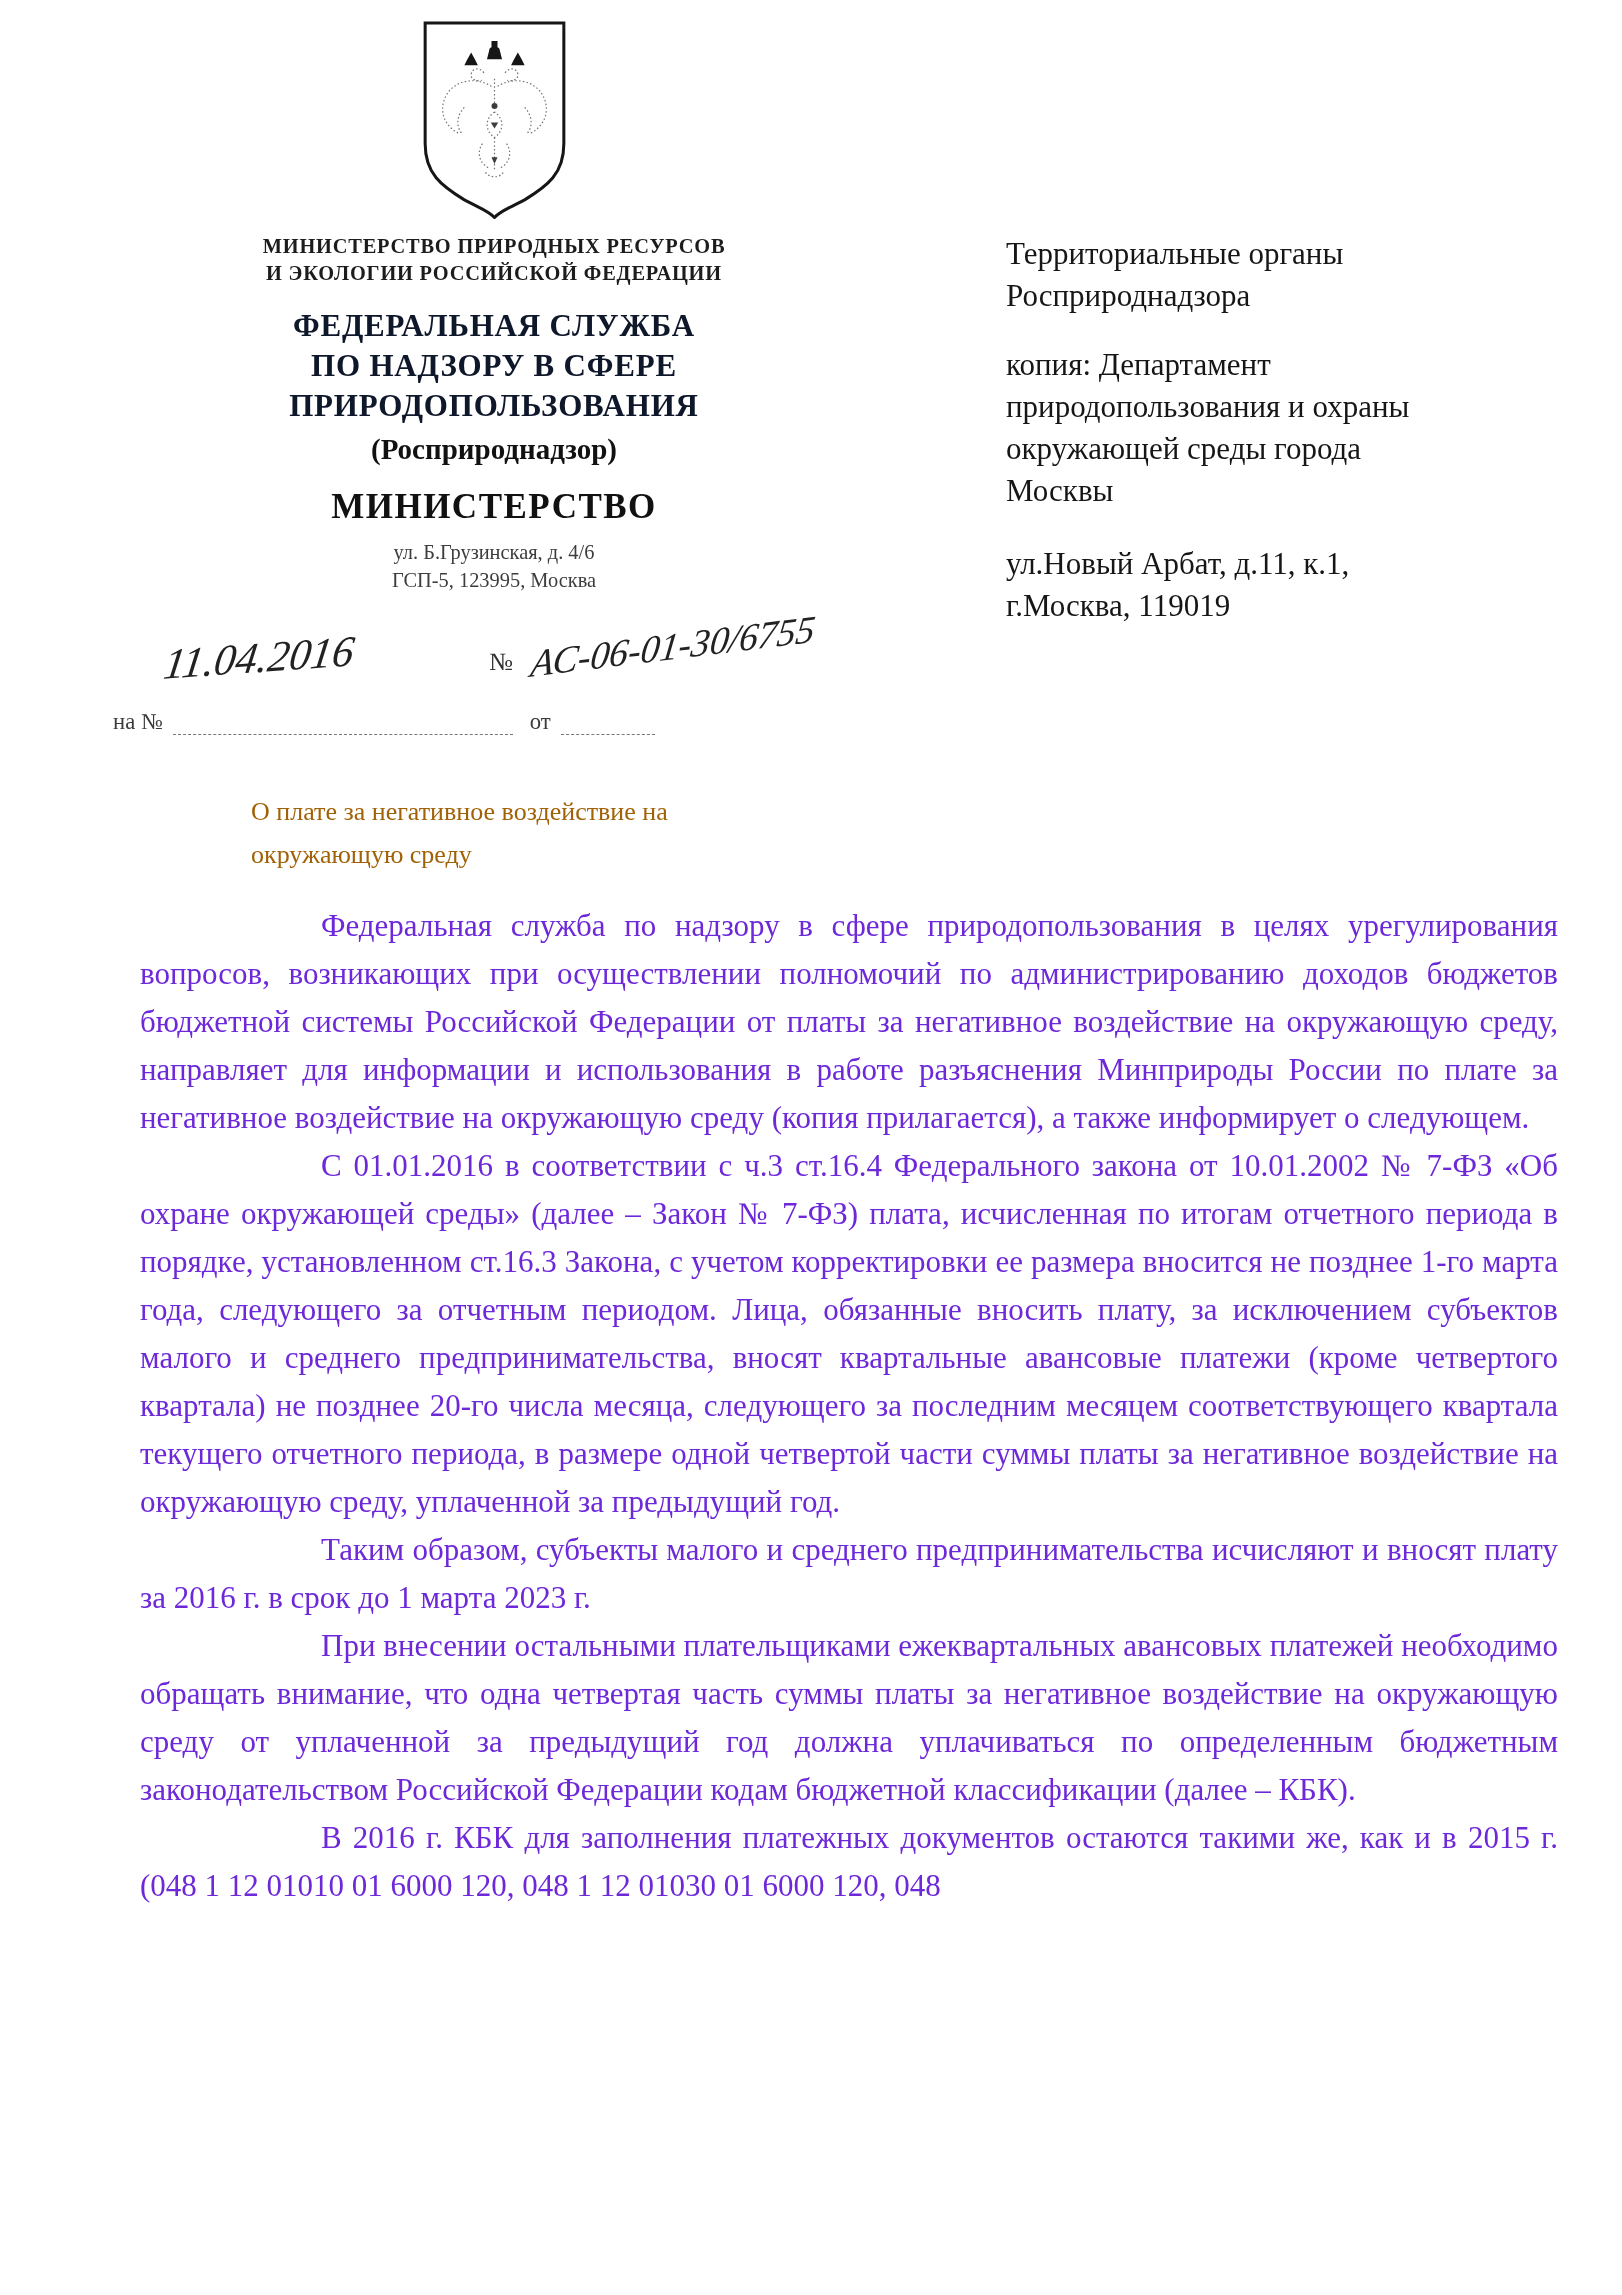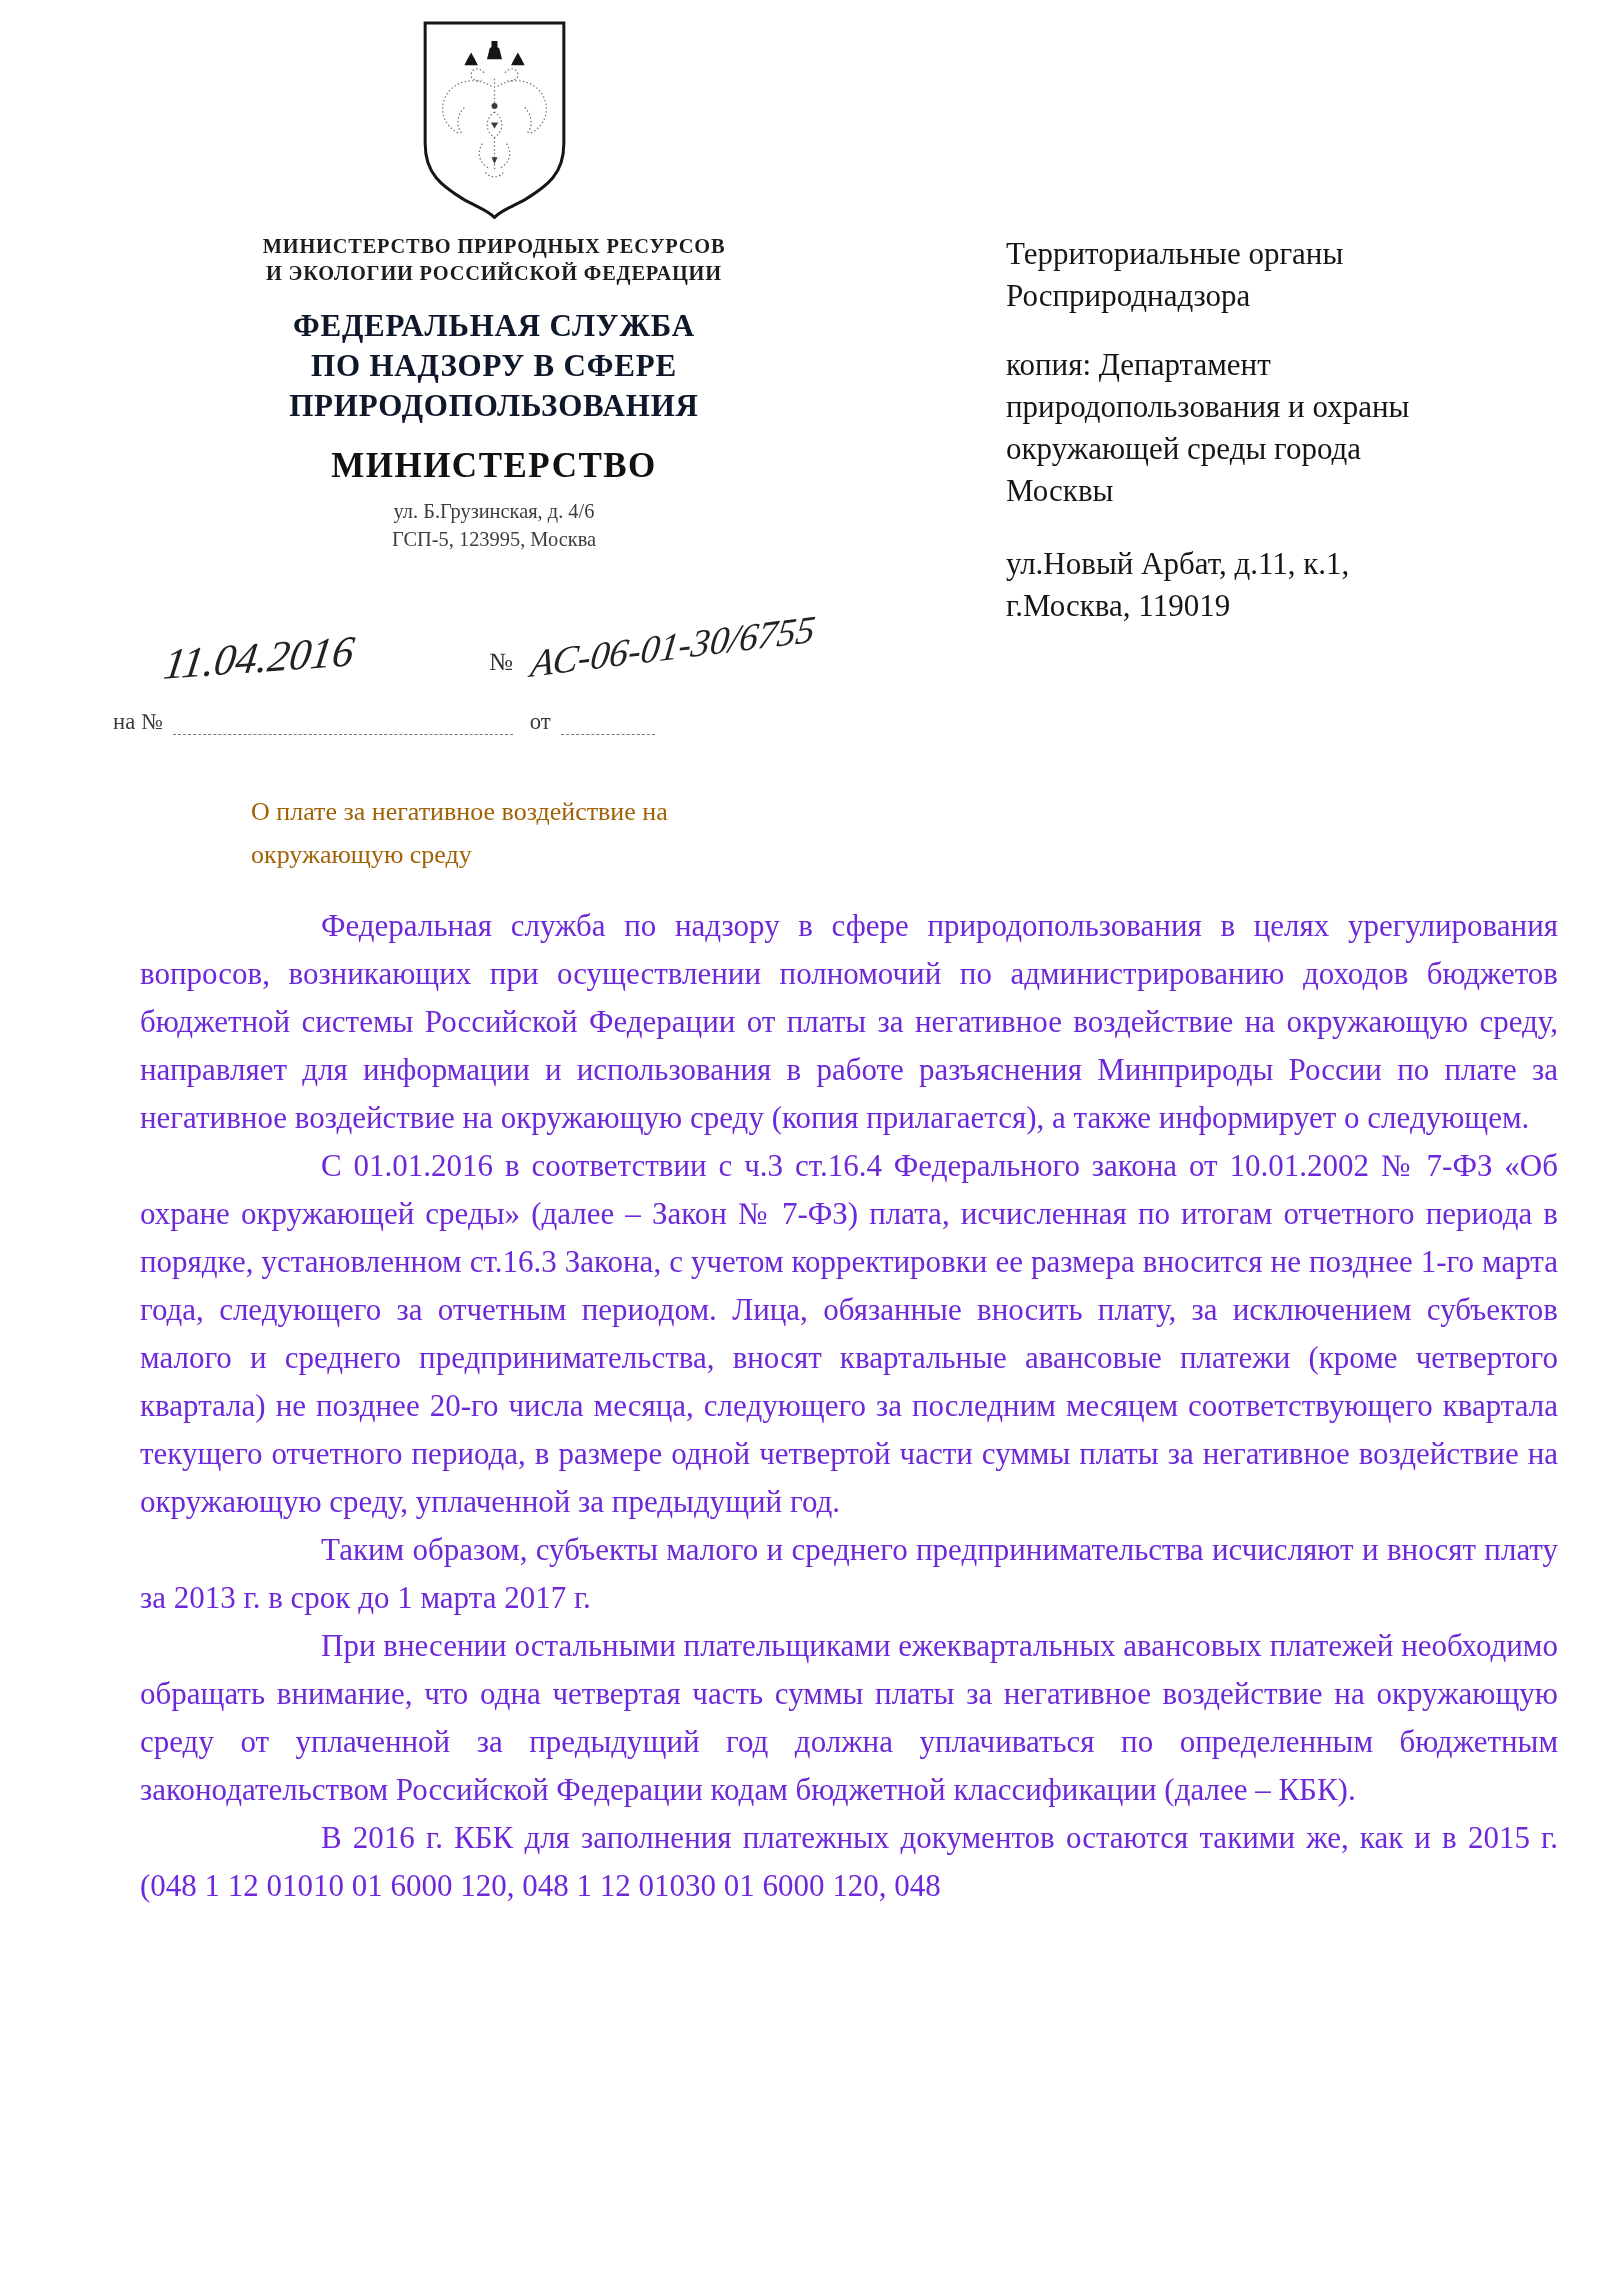--- a/index.html
+++ b/index.html
@@ -103,20 +103,21 @@
       <div>МИНИСТЕРСТВО ПРИРОДНЫХ РЕСУРСОВ</div>
       <div>И ЭКОЛОГИИ РОССИЙСКОЙ ФЕДЕРАЦИИ</div>
     </div>
 
     <div class="service">
       <div>ФЕДЕРАЛЬНАЯ СЛУЖБА</div>
       <div>ПО НАДЗОРУ В СФЕРЕ</div>
       <div>ПРИРОДОПОЛЬЗОВАНИЯ</div>
     </div>
 
+    <div class="service-short">(Росприроднадзор)</div>
 
     <div class="position-title">МИНИСТЕРСТВО</div>
 
     <div class="hq-address">
       <div>ул. Б.Грузинская, д. 4/6</div>
       <div>ГСП-5, 123995, Москва</div>
     </div>
   </div>
 
   <div class="right-col">
@@ -146,19 +147,19 @@
   </div>
 
   <div class="subject">
     <div>О плате за негативное воздействие на</div>
     <div>окружающую среду</div>
   </div>
 
   <div class="body-text">
     <p>Федеральная служба по надзору в сфере природопользования в целях урегулирования вопросов, возникающих при осуществлении полномочий по администрированию доходов бюджетов бюджетной системы Российской Федерации от платы за негативное воздействие на окружающую среду, направляет для информации и использования в работе разъяснения Минприроды России по плате за негативное воздействие на окружающую среду (копия прилагается), а также информирует о следующем.</p>
     <p>С 01.01.2016 в соответствии с ч.3 ст.16.4 Федерального закона от 10.01.2002 № 7-ФЗ «Об охране окружающей среды» (далее – Закон № 7-ФЗ) плата, исчисленная по итогам отчетного периода в порядке, установленном ст.16.3 Закона, с учетом корректировки ее размера вносится не позднее 1-го марта года, следующего за отчетным периодом. Лица, обязанные вносить плату, за исключением субъектов малого и среднего предпринимательства, вносят квартальные авансовые платежи (кроме четвертого квартала) не позднее 20-го числа месяца, следующего за последним месяцем соответствующего квартала текущего отчетного периода, в размере одной четвертой части суммы платы за негативное воздействие на окружающую среду, уплаченной за предыдущий год.</p>
-    <p>Таким образом, субъекты малого и среднего предпринимательства исчисляют и вносят плату за 2013 г. в срок до 1 марта 2017 г.</p>
+    <p>Таким образом, субъекты малого и среднего предпринимательства исчисляют и вносят плату за 2016 г. в срок до 1 марта 2023 г.</p>
     <p>При внесении остальными плательщиками ежеквартальных авансовых платежей необходимо обращать внимание, что одна четвертая часть суммы платы за негативное воздействие на окружающую среду от уплаченной за предыдущий год должна уплачиваться по определенным бюджетным законодательством Российской Федерации кодам бюджетной классификации (далее – КБК).</p>
     <p>В 2016 г. КБК для заполнения платежных документов остаются такими же, как и в 2015 г. (048 1 12 01010 01 6000 120, 048 1 12 01030 01 6000 120, 048</p>
   </div>
 
 </div>
 
 
 </body></html>

